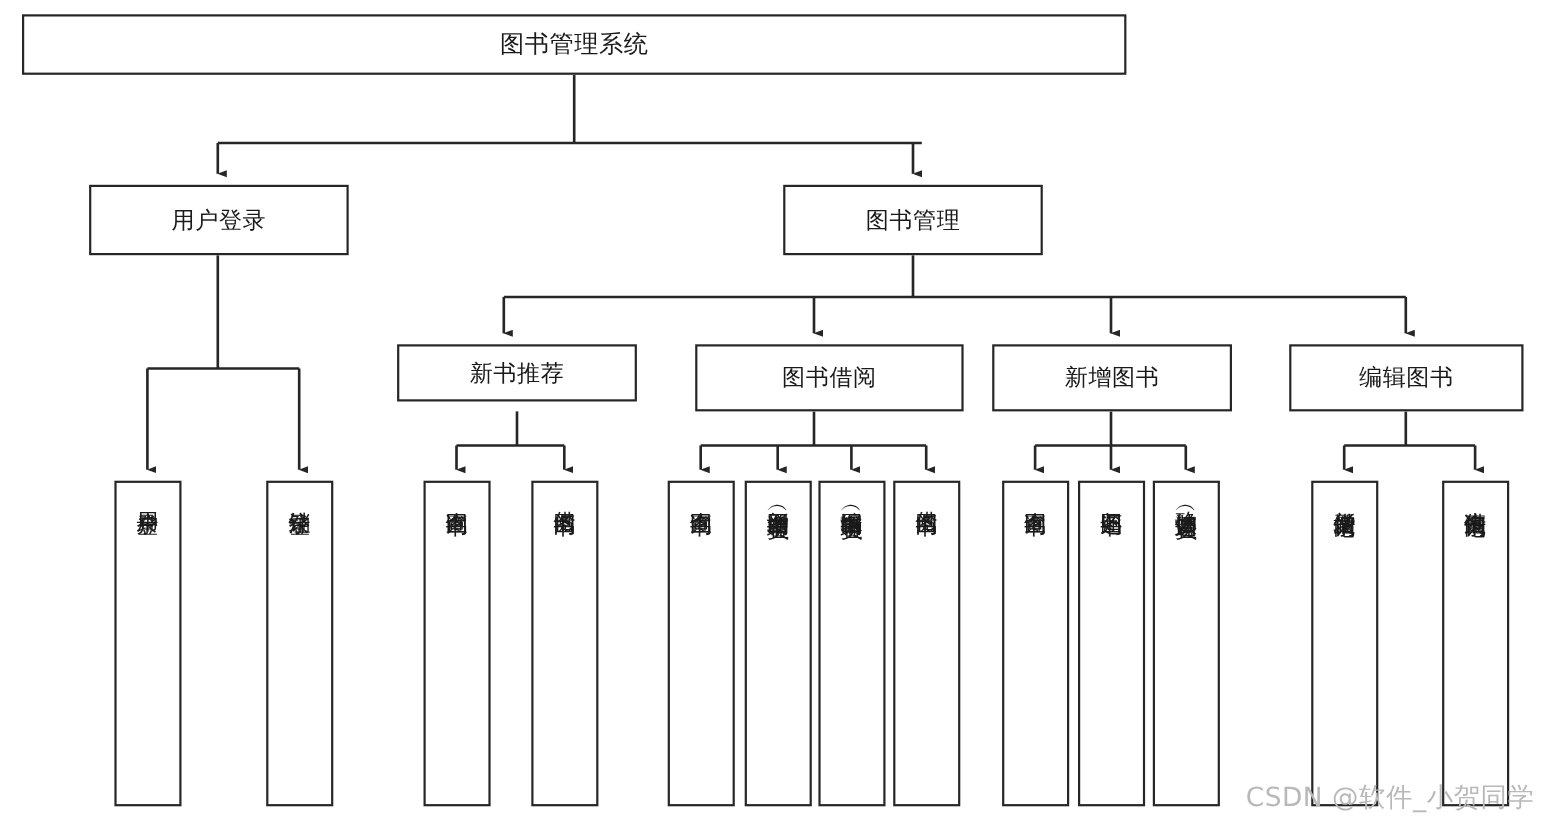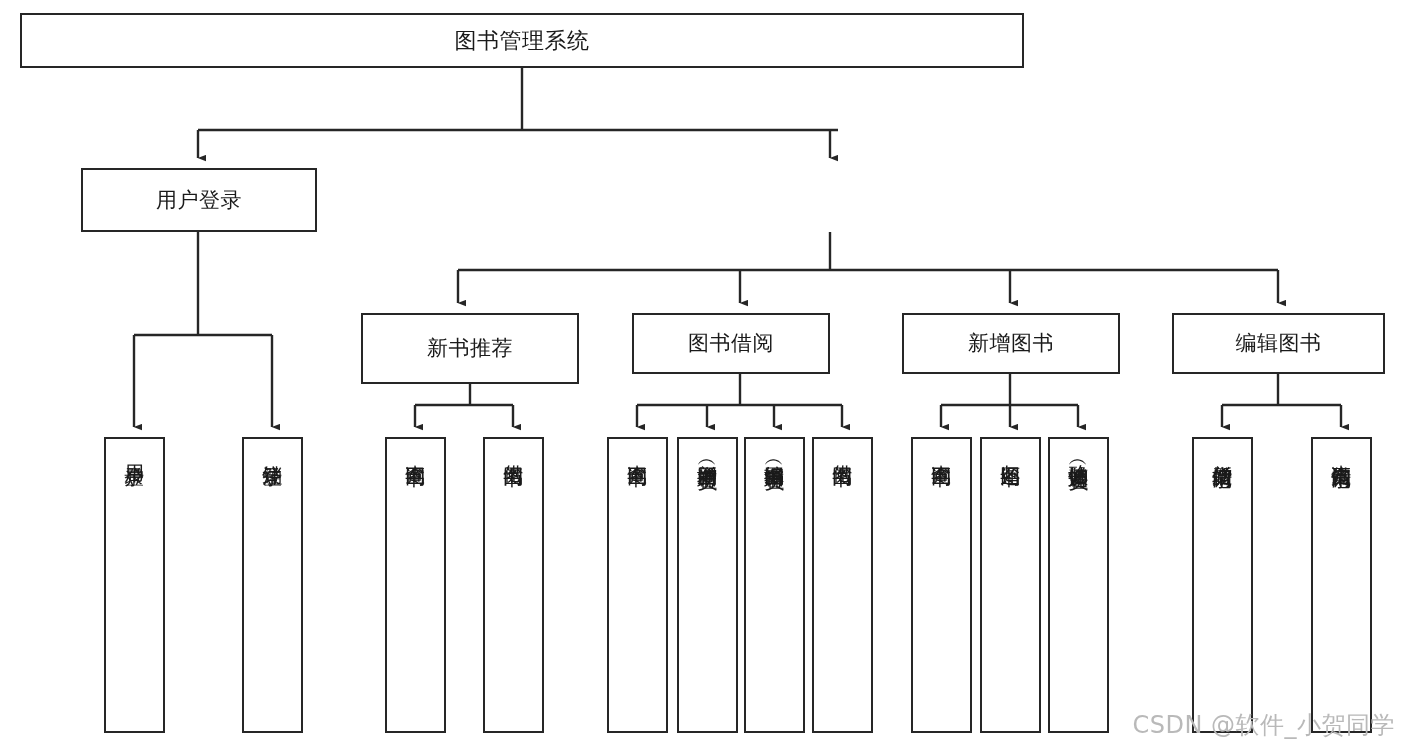--- a/index.html
+++ b/index.html
@@ -130,25 +130,28 @@
     </g>
   </svg>
 
   <div class="node root-node" style="left:20px; top:13px; width:1004px; height:55px;">
     <span class="node-label">图书管理系统</span>
   </div>
 
   <div class="node h-node" style="left:81px; top:168px; width:236px; height:64px;">
     <span class="node-label">用户登录</span>
   </div>
-
-  <div class="node h-node" style="left:361px; top:313px; width:218px; height:71px;">
+  <div class="node h-node" style="left:712px; top:168px; width:236px; height:64px;">
+    <span class="node-label">图书管理</span>
+  </div>
+
+  <div class="node h-node" style="left:361px; top:313px; width:218px; height:52px;">
     <span class="node-label">新书推荐</span>
   </div>
-  <div class="node h-node" style="left:632px; top:313px; width:198px; height:61px;">
+  <div class="node h-node" style="left:632px; top:313px; width:244px; height:61px;">
     <span class="node-label">图书借阅</span>
   </div>
   <div class="node h-node" style="left:902px; top:313px; width:218px; height:61px;">
     <span class="node-label">新增图书</span>
   </div>
   <div class="node h-node" style="left:1172px; top:313px; width:213px; height:61px;">
     <span class="node-label">编辑图书</span>
   </div>
 
   <div class="node v-node" style="left:104px; top:437px; width:61px; height:296px;">

